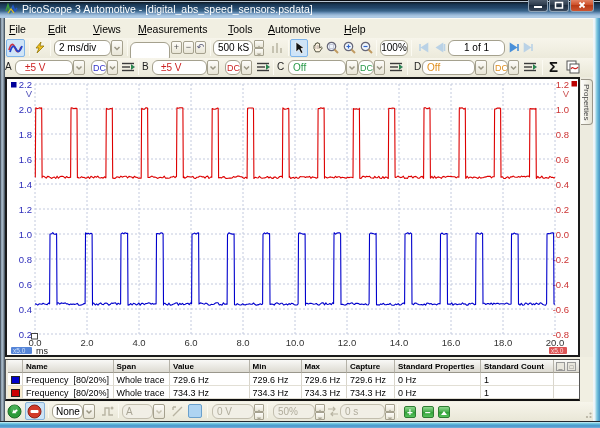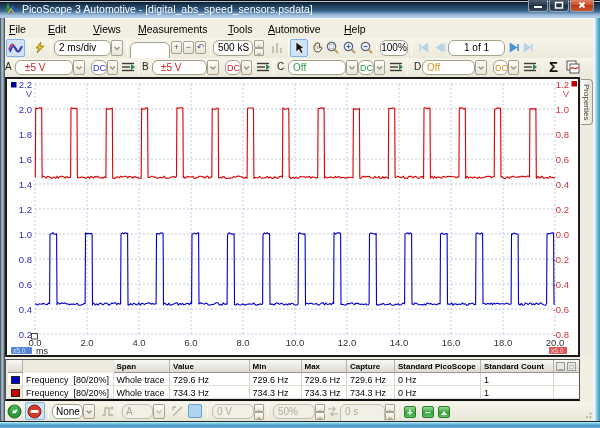--- a/index.html
+++ b/index.html
@@ -289,26 +289,27 @@
 <rect x="549" y="347" width="18" height="7" fill="#dd5555" rx="1"></rect>
 <text x="551" y="353" font-size="6.5" fill="#ffd8d8">x5.0</text>
 <path d="M35.0 176.9L35.3 176.9L35.7 110.2L35.8 107.8L37.1 108.6L38.5 108.3L39.9 107.7L41.2 108.5L41.7 107.9L42.1 177.7L42.2 176.2L43.5 176.3L44.9 177.1L46.2 178.1L47.6 176.4L49.0 176.6L50.3 177.6L51.7 178.4L53.0 177.5L54.4 177.0L55.7 178.5L57.1 176.2L58.4 178.2L59.8 176.8L61.1 176.4L62.5 176.3L63.8 176.8L65.2 178.1L66.5 176.5L67.9 177.5L69.2 177.6L70.5 177.0L70.6 177.4L71.0 109.3L71.1 107.8L72.4 108.0L73.8 108.8L75.1 108.4L76.5 108.2L77.0 108.6L77.4 177.7L77.5 176.8L78.8 178.0L80.2 177.8L81.5 176.7L82.9 177.5L84.2 177.4L85.6 178.2L86.9 177.9L88.3 176.8L89.6 178.5L91.0 176.3L92.3 177.1L93.7 177.9L95.0 176.4L96.4 177.3L97.7 176.1L99.1 177.7L100.4 178.0L101.8 177.5L103.1 178.2L104.5 176.8L105.8 177.8L105.9 177.4L106.3 110.1L106.4 108.4L107.7 109.1L109.1 109.3L110.4 108.5L111.8 108.8L112.3 108.0L112.7 178.1L112.8 177.7L114.1 178.5L115.5 178.1L116.8 176.8L118.2 177.0L119.5 177.7L120.9 176.1L122.2 177.2L123.6 176.5L124.9 176.3L126.3 176.2L127.6 178.0L129.0 176.4L130.3 176.7L131.7 177.0L133.0 178.2L134.4 176.3L135.7 177.2L137.1 177.4L138.4 178.3L139.8 178.1L141.1 178.2L141.2 177.0L141.6 109.9L141.7 108.3L143.0 109.2L144.4 109.3L145.7 107.9L147.1 107.9L147.6 108.2L148.0 177.4L148.1 177.3L149.4 177.5L150.8 176.7L152.1 176.1L153.5 177.1L154.8 177.0L156.2 177.5L157.5 178.4L158.9 177.8L160.2 177.3L161.6 177.6L162.9 177.7L164.3 176.2L165.6 178.3L167.0 178.0L168.3 178.2L169.7 178.0L171.0 177.0L172.4 177.0L173.7 176.3L175.1 177.6L176.4 176.2L176.5 176.8L176.9 109.5L177.0 107.9L178.3 108.2L179.7 107.7L181.0 107.7L182.4 107.9L182.9 108.0L183.3 177.6L183.4 176.1L184.8 178.2L186.1 177.6L187.4 176.4L188.8 176.7L190.1 176.9L191.5 177.0L192.8 176.4L194.2 178.2L195.5 178.5L196.9 177.2L198.2 177.3L199.6 176.3L200.9 176.3L202.3 176.9L203.6 176.7L205.0 178.1L206.3 176.5L207.7 176.1L209.0 178.4L210.4 177.4L211.7 176.4L211.8 177.4L212.2 109.2L212.3 108.5L213.7 109.3L215.0 109.1L216.3 108.8L217.7 108.1L218.2 108.3L218.6 177.3L218.7 178.0L220.1 177.4L221.4 178.0L222.8 176.9L224.1 176.6L225.4 178.1L226.8 178.5L228.1 178.2L229.5 178.1L230.8 178.1L232.2 177.9L233.5 176.6L234.9 177.3L236.2 176.9L237.6 176.1L238.9 176.1L240.3 176.7L241.6 176.7L243.0 177.8L244.3 178.4L245.7 177.2L247.0 178.4L247.1 177.9L247.5 110.7L247.6 108.3L249.0 108.0L250.3 108.0L251.7 108.0L253.0 108.0L253.5 108.6L253.9 178.4L254.0 178.2L255.4 177.2L256.7 177.7L258.1 178.0L259.4 176.3L260.8 177.7L262.1 178.3L263.5 178.0L264.8 177.9L266.2 177.2L267.5 176.5L268.9 178.0L270.2 176.9L271.6 178.1L272.9 178.5L274.3 177.0L275.6 177.1L277.0 178.4L278.3 177.9L279.7 176.5L281.0 176.4L282.4 176.4L282.4 177.8L282.8 110.5L282.9 107.9L284.3 109.1L285.6 109.3L287.0 108.8L288.3 108.2L288.8 108.6L289.2 177.2L289.3 176.1L290.7 178.5L292.0 177.7L293.4 177.4L294.7 178.4L296.1 177.1L297.4 178.2L298.8 178.1L300.1 176.6L301.5 176.7L302.8 176.8L304.2 176.7L305.5 177.5L306.9 176.7L308.2 177.1L309.6 176.4L310.9 178.3L312.3 176.9L313.6 177.2L315.0 177.5L316.3 178.3L317.7 177.1L317.7 177.8L318.1 110.0L318.2 108.6L319.6 108.5L320.9 107.7L322.3 108.4L323.6 108.0L324.1 107.9L324.5 178.3L324.6 176.5L326.0 177.2L327.3 177.9L328.7 177.4L330.0 176.9L331.4 177.3L332.7 177.4L334.1 178.0L335.4 176.3L336.8 177.5L338.1 176.7L339.5 176.7L340.8 178.0L342.2 177.3L343.5 177.5L344.9 177.9L346.2 178.3L347.6 177.2L348.9 177.6L350.3 177.3L351.6 177.3L353.0 177.8L353.0 177.2L353.4 110.1L353.5 108.5L354.9 109.3L356.2 108.8L357.6 109.1L358.9 109.3L359.4 108.2L359.8 177.9L359.9 178.4L361.3 178.1L362.6 176.4L364.0 176.4L365.3 177.2L366.7 176.2L368.0 176.7L369.4 176.2L370.7 177.7L372.1 178.0L373.4 178.3L374.8 176.4L376.1 177.8L377.5 177.7L378.8 176.4L380.2 178.3L381.5 178.5L382.9 176.6L384.2 178.4L385.6 177.0L386.9 177.3L388.3 178.5L388.3 177.7L388.7 109.5L388.8 108.4L390.2 108.5L391.5 108.2L392.9 108.0L394.2 108.2L394.7 108.8L395.1 177.0L395.2 177.4L396.6 177.2L397.9 176.1L399.3 176.9L400.6 177.6L402.0 177.3L403.3 176.2L404.7 178.5L406.0 178.0L407.4 178.5L408.7 176.3L410.1 176.7L411.4 176.1L412.8 178.0L414.1 176.7L415.5 176.4L416.8 177.1L418.2 178.3L419.5 178.1L420.9 176.7L422.2 176.4L423.6 178.3L423.6 177.4L424.0 110.3L424.1 107.8L425.5 107.7L426.8 108.8L428.2 108.4L429.5 107.8L430.0 109.0L430.4 178.0L430.5 178.1L431.9 176.3L433.2 178.2L434.6 176.2L435.9 178.2L437.3 177.2L438.6 176.9L440.0 177.4L441.3 178.4L442.7 176.7L444.0 176.4L445.4 177.4L446.7 176.6L448.1 176.3L449.4 176.5L450.8 176.2L452.1 176.6L453.5 176.8L454.8 176.8L456.2 177.9L457.5 176.8L458.9 177.3L458.9 176.9L459.3 109.8L459.4 107.7L460.8 108.1L462.1 107.7L463.5 108.9L464.8 108.6L465.3 108.1L465.7 177.8L465.8 178.4L467.2 176.3L468.5 178.1L469.9 177.1L471.2 177.3L472.6 178.1L473.9 177.0L475.3 177.3L476.6 177.8L478.0 178.5L479.3 176.9L480.7 178.1L482.0 177.8L483.4 177.6L484.7 177.1L486.1 176.9L487.4 176.2L488.8 176.4L490.1 176.2L491.5 177.9L492.8 176.7L494.2 176.5L494.2 176.8L494.6 110.5L494.7 109.1L496.1 108.8L497.4 108.1L498.8 108.1L500.1 108.1L500.6 108.5L501.0 177.3L501.1 177.2L502.5 176.7L503.8 178.5L505.2 178.5L506.5 177.4L507.9 176.7L509.2 178.5L510.6 176.8L511.9 176.9L513.3 176.1L514.6 177.0L516.0 177.2L517.3 177.3L518.7 176.6L520.0 177.3L521.4 176.1L522.7 176.7L524.1 176.3L525.4 177.0L526.8 176.2L528.1 176.1L529.5 176.8L529.5 177.0L529.9 110.1L530.0 108.5L531.4 108.9L532.7 108.8L534.1 108.9L535.4 109.1L535.9 108.4L536.3 177.5L536.4 178.5L537.8 176.4L539.1 177.9L540.5 177.7L541.8 176.2L543.2 178.1L544.5 178.3L545.9 177.6L547.2 177.9L548.6 178.1L549.9 176.4L551.3 177.4L552.6 177.3L554.0 178.1L555.0 177.6" fill="none" stroke="#dd0000" stroke-width="1.1" stroke-linejoin="round"></path>
 <path d="M35.0 303.9L36.4 304.1L37.7 305.1L39.1 303.9L40.4 304.0L41.8 304.2L43.1 303.2L44.5 304.0L45.8 304.3L47.2 304.7L48.5 303.0L49.6 303.8L50.0 234.3L50.1 234.0L51.5 233.8L52.8 232.7L54.2 234.3L55.5 234.3L56.6 233.7L57.0 304.7L57.1 303.1L58.5 302.8L59.8 304.1L61.2 302.9L62.5 303.2L63.9 303.4L65.2 302.8L66.5 303.9L67.9 303.9L69.2 304.9L70.6 304.0L71.9 304.4L73.3 304.0L74.6 304.4L76.0 303.9L77.3 303.4L78.7 305.2L80.0 305.2L81.4 304.9L82.7 304.5L84.1 303.5L85.1 303.7L85.5 234.7L85.6 232.8L86.9 234.0L88.3 233.3L89.6 234.1L91.0 233.3L92.1 234.0L92.5 305.1L92.6 302.8L93.9 303.3L95.3 305.0L96.6 303.9L98.0 305.2L99.3 303.7L100.7 302.9L102.0 304.3L103.4 304.7L104.7 303.4L106.1 303.0L107.4 303.6L108.8 305.2L110.1 304.6L111.5 303.0L112.8 303.4L114.2 303.0L115.5 302.9L116.9 304.7L118.2 303.2L119.6 304.1L120.6 303.9L121.0 234.5L121.1 233.9L122.4 232.9L123.8 233.7L125.1 232.8L126.5 233.4L127.6 233.2L128.0 304.1L128.1 305.2L129.4 304.8L130.8 303.5L132.1 305.0L133.5 303.3L134.8 303.7L136.2 304.9L137.5 304.4L138.9 303.0L140.2 305.2L141.6 303.3L142.9 303.4L144.3 304.7L145.6 303.6L147.0 303.5L148.3 302.9L149.7 303.0L151.0 304.2L152.4 303.4L153.7 304.3L155.1 303.7L156.1 303.9L156.5 235.7L156.6 233.5L157.9 233.6L159.3 234.1L160.6 233.0L162.0 232.9L163.1 234.0L163.5 305.0L163.6 303.4L164.9 303.2L166.3 304.6L167.6 305.1L169.0 303.2L170.3 305.1L171.7 305.0L173.0 304.3L174.4 303.8L175.7 303.0L177.1 302.8L178.4 305.2L179.8 303.3L181.1 304.5L182.5 303.4L183.8 304.8L185.2 304.2L186.5 303.5L187.9 303.2L189.2 304.6L190.6 302.9L191.6 303.7L192.0 235.1L192.1 234.1L193.4 233.7L194.8 233.1L196.1 234.2L197.5 233.0L198.6 232.9L199.0 304.1L199.1 303.9L200.4 302.9L201.8 303.2L203.1 303.7L204.5 304.2L205.8 303.1L207.2 303.7L208.5 305.0L209.9 305.2L211.2 304.4L212.6 304.5L213.9 304.2L215.3 303.1L216.6 302.8L218.0 302.8L219.3 305.0L220.7 304.5L222.0 305.2L223.4 302.8L224.7 304.3L226.1 304.0L227.1 304.3L227.5 234.7L227.6 234.3L228.9 232.8L230.3 233.6L231.6 233.9L233.0 234.2L234.1 233.8L234.5 304.8L234.6 304.7L235.9 305.0L237.3 303.6L238.6 304.5L240.0 305.0L241.3 304.9L242.7 303.8L244.0 304.7L245.4 304.9L246.7 304.2L248.1 304.3L249.4 303.7L250.8 304.2L252.1 304.3L253.5 303.0L254.8 304.3L256.2 305.2L257.5 304.9L258.9 304.6L260.2 303.7L261.6 304.6L262.6 304.1L263.0 234.9L263.1 234.1L264.5 232.8L265.8 233.9L267.2 232.7L268.5 233.7L269.6 233.5L270.0 304.1L270.1 304.5L271.5 304.0L272.8 304.3L274.2 305.1L275.5 303.4L276.9 302.8L278.2 303.5L279.6 304.4L280.9 303.3L282.3 303.2L283.6 305.0L285.0 304.4L286.3 303.9L287.7 305.0L289.0 303.6L290.4 304.4L291.7 303.2L293.1 303.8L294.4 304.8L295.8 305.0L297.1 305.0L298.1 303.9L298.5 235.1L298.6 233.2L300.0 232.9L301.3 233.5L302.7 234.1L304.0 234.1L305.1 233.8L305.5 305.2L305.6 303.4L307.0 303.2L308.3 303.9L309.7 303.4L311.0 303.3L312.4 303.8L313.7 304.3L315.1 304.0L316.4 303.5L317.8 304.8L319.1 305.2L320.5 303.9L321.8 302.9L323.2 302.8L324.5 304.9L325.9 302.9L327.2 304.5L328.6 304.2L329.9 303.5L331.3 304.7L332.6 302.8L333.6 303.6L334.0 234.9L334.1 232.7L335.5 234.1L336.8 233.1L338.2 232.9L339.5 232.7L340.6 233.7L341.0 304.4L341.1 304.3L342.5 304.4L343.8 304.8L345.2 305.1L346.5 304.5L347.9 303.2L349.2 303.9L350.6 303.2L351.9 302.8L353.3 303.9L354.6 304.5L356.0 303.2L357.3 303.4L358.7 303.6L360.0 304.5L361.4 304.1L362.7 304.3L364.1 304.6L365.4 303.7L366.8 304.7L368.1 305.0L369.1 303.5L369.5 235.7L369.6 233.9L371.0 232.9L372.3 233.4L373.7 233.7L375.0 234.2L376.1 233.4L376.5 304.6L376.6 304.9L378.0 304.7L379.3 305.1L380.7 303.9L382.0 304.4L383.4 303.3L384.7 304.6L386.1 304.8L387.4 304.4L388.8 304.5L390.1 303.3L391.5 305.0L392.8 305.2L394.2 305.2L395.5 304.1L396.9 304.7L398.2 303.6L399.6 305.0L400.9 304.9L402.3 303.6L403.6 303.0L404.6 303.9L405.0 235.1L405.1 234.0L406.5 233.5L407.8 232.7L409.2 234.0L410.5 232.8L411.6 233.9L412.0 304.0L412.1 303.6L413.5 304.7L414.8 303.1L416.2 303.1L417.5 304.0L418.9 304.6L420.2 304.8L421.6 304.5L422.9 305.1L424.3 304.0L425.6 305.1L427.0 303.0L428.3 303.3L429.7 304.1L431.0 303.5L432.4 304.6L433.7 304.3L435.1 304.1L436.4 304.9L437.8 304.1L439.1 303.5L440.1 303.9L440.5 235.6L440.6 234.2L442.0 233.0L443.3 234.1L444.7 234.3L446.0 233.5L447.1 233.6L447.5 304.0L447.6 304.1L449.0 304.0L450.3 304.3L451.7 302.8L453.0 305.2L454.4 304.0L455.7 303.8L457.1 304.8L458.4 304.2L459.8 304.0L461.1 304.5L462.5 302.9L463.8 304.1L465.2 303.8L466.5 305.1L467.9 305.1L469.2 303.4L470.6 303.9L471.9 303.1L473.3 303.8L474.6 304.8L475.6 304.5L476.0 235.0L476.1 233.2L477.5 233.0L478.8 233.7L480.2 234.2L481.5 232.9L482.6 233.8L483.0 303.7L483.1 303.2L484.5 303.3L485.8 304.5L487.2 303.6L488.5 303.6L489.9 304.3L491.2 303.0L492.6 304.6L493.9 303.1L495.3 304.0L496.6 303.4L498.0 303.2L499.3 304.1L500.7 303.8L502.0 303.7L503.4 303.8L504.7 304.1L506.1 303.1L507.4 303.3L508.8 304.3L510.1 304.3L511.1 304.0L511.5 235.6L511.6 233.7L513.0 234.1L514.3 233.0L515.7 233.9L517.0 234.0L518.1 234.0L518.5 304.2L518.6 303.5L520.0 305.1L521.3 303.3L522.7 305.2L524.0 305.0L525.4 303.1L526.7 303.3L528.1 304.6L529.4 303.4L530.8 303.0L532.1 304.8L533.5 303.8L534.8 304.7L536.2 303.1L537.5 303.8L538.9 304.5L540.2 302.8L541.6 303.3L542.9 304.5L544.3 305.0L545.6 305.2L546.6 303.5L547.0 235.0L547.1 233.9L548.5 233.5L549.8 233.8L551.2 233.0L552.5 232.8L553.6 233.0L554.0 303.8L554.1 304.1L555.0 304.0" fill="none" stroke="#0000cc" stroke-width="1.1" stroke-linejoin="round"></path>
   </svg>
 <div class="abs" id="proptab">
     <div>Properties</div>
   </div>
 <div class="abs" id="meas">
     <div class="th" style="left:1.5px;width:15.5px"></div>
+<div class="th" style="left:17px;width:90.5px">Name</div>
 <div class="th" style="left:107.5px;width:56.5px">Span</div>
 <div class="th" style="left:164px;width:79.5px">Value</div>
 <div class="th" style="left:243.5px;width:52px">Min</div>
 <div class="th" style="left:295.5px;width:45.5px">Max</div>
 <div class="th" style="left:341px;width:48px">Capture</div>
-<div class="th" style="left:389px;width:86px">Standard PicoScope</div>
+<div class="th" style="left:389px;width:86px">Standard Properties</div>
 <div class="th" style="left:475px;width:72.5px">Standard Count</div>
 <div class="th" style="left:547.5px;width:25.5px;border-right:none"></div>
 <div class="abs" style="left:550px;top:2px;width:9px;height:9px;border:1px solid #999;background:#e8e6dd;font-size:7px;line-height:6px;text-align:center;color:#555">_</div>
 <div class="abs" style="left:561px;top:2px;width:9px;height:9px;border:1px solid #999;background:#e8e6dd;font-size:6px;line-height:8px;text-align:center;color:#555">□</div>
 <div class="td" style="left:1.5px;top:13px;width:15.5px;background:#ffffff"></div>
 <div class="abs" style="left:5px;top:16px;width:9px;height:8px;background:#0000cc;border:1px solid #222"></div>
 <div class="td" style="left:17px;top:13px;width:90.5px">Frequency&nbsp; [80/20%]</div>
 <div class="td" style="left:107.5px;top:13px;width:56.5px">Whole trace</div>
 <div class="td" style="left:164px;top:13px;width:79.5px">729.6 Hz</div>
 <div class="td" style="left:243.5px;top:13px;width:52px">729.6 Hz</div>
@@ -370,21 +371,21 @@
 <div class="field fieldg" style="left:272px;top:2px;width:42px;height:15px;color:#b0ac9c;padding:1px 12px 0 4px">50%</div>
 <div class="dbtn" style="left:314px;top:2px;width:10px;height:8px;border-radius:1px"><svg width="8" height="6">
         <path d="M4 1.5 L6.2 4.5 L1.8 4.5 Z" fill="#aaa695"></path>
       </svg></div>
     <div class="dbtn" style="left:314px;top:10px;width:10px;height:8px;border-radius:1px"><svg width="8" height="6">
         <path d="M4 4.5 L6.2 1.5 L1.8 1.5 Z" fill="#aaa695"></path>
       </svg></div>
 <svg class="abs" style="left:326px;top:4px" width="12" height="11">
       <path d="M1 3 h7 m-2 -2 l2 2 l-2 2 M11 8 h-7 m2 -2 l-2 2 l2 2" stroke="#b8b4a2" stroke-width="1.2" fill="none"></path>
     </svg>
-<div class="field fieldg" style="left:339px;top:2px;width:45px;height:21px;color:#b0ac9c;padding:1px 4px 0 4px">0 s</div>
+<div class="field fieldg" style="left:339px;top:2px;width:45px;height:15px;color:#b0ac9c;padding:1px 4px 0 4px">0 s</div>
 <div class="dbtn" style="left:384px;top:2px;width:10px;height:8px;border-radius:1px"><svg width="8" height="6">
         <path d="M4 1.5 L6.2 4.5 L1.8 4.5 Z" fill="#aaa695"></path>
       </svg></div>
     <div class="dbtn" style="left:384px;top:10px;width:10px;height:8px;border-radius:1px"><svg width="8" height="6">
         <path d="M4 4.5 L6.2 1.5 L1.8 1.5 Z" fill="#aaa695"></path>
       </svg></div>
 <div class="vsep" style="left:396px;top:2px;height:14px"></div>
 <div class="gbtn" style="left:403px;top:4px">+</div>
 <div class="gbtn" style="left:421px;top:4px">−</div>
 <div class="gbtn" style="left:437px;top:4px"><svg width="8" height="6" viewBox="0 0 8 6">

